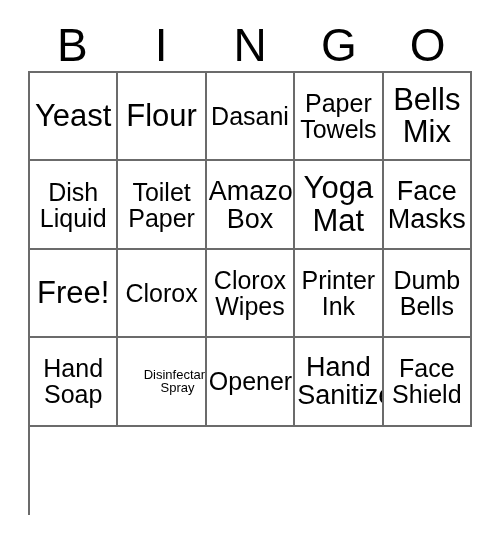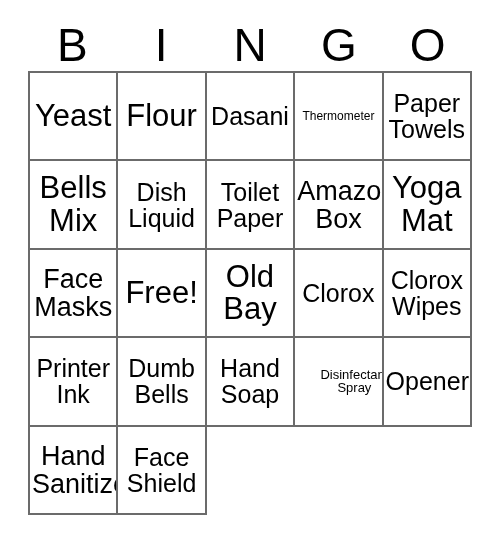--- a/index.html
+++ b/index.html
@@ -108,23 +108,20 @@
 
   <div class="cell" data-size="xl">
         <span class="cell-text">Yeast</span>
       </div>
       <div class="cell" data-size="xl">
         <span class="cell-text">Flour</span>
       </div>
       <div class="cell" data-size="md">
         <span class="cell-text">Dasani</span>
       </div>
-      <div class="cell" data-size="xxs">
-        <span class="cell-text">Thermometer</span>
-      </div>
       <div class="cell" data-size="md">
         <span class="cell-text">Paper
 Towels</span>
       </div>
       <div class="cell" data-size="xl">
         <span class="cell-text">Bells
 Mix</span>
       </div>
       <div class="cell" data-size="md">
         <span class="cell-text">Dish
@@ -141,24 +138,20 @@
       <div class="cell" data-size="xl">
         <span class="cell-text">Yoga
 Mat</span>
       </div>
       <div class="cell" data-size="sm">
         <span class="cell-text">Face
 Masks</span>
       </div>
       <div class="cell" data-size="xl">
         <span class="cell-text">Free!</span>
-      </div>
-      <div class="cell" data-size="xl">
-        <span class="cell-text">Old
-Bay</span>
       </div>
       <div class="cell" data-size="md">
         <span class="cell-text">Clorox</span>
       </div>
       <div class="cell" data-size="md">
         <span class="cell-text">Clorox
 Wipes</span>
       </div>
       <div class="cell" data-size="md">
         <span class="cell-text">Printer

